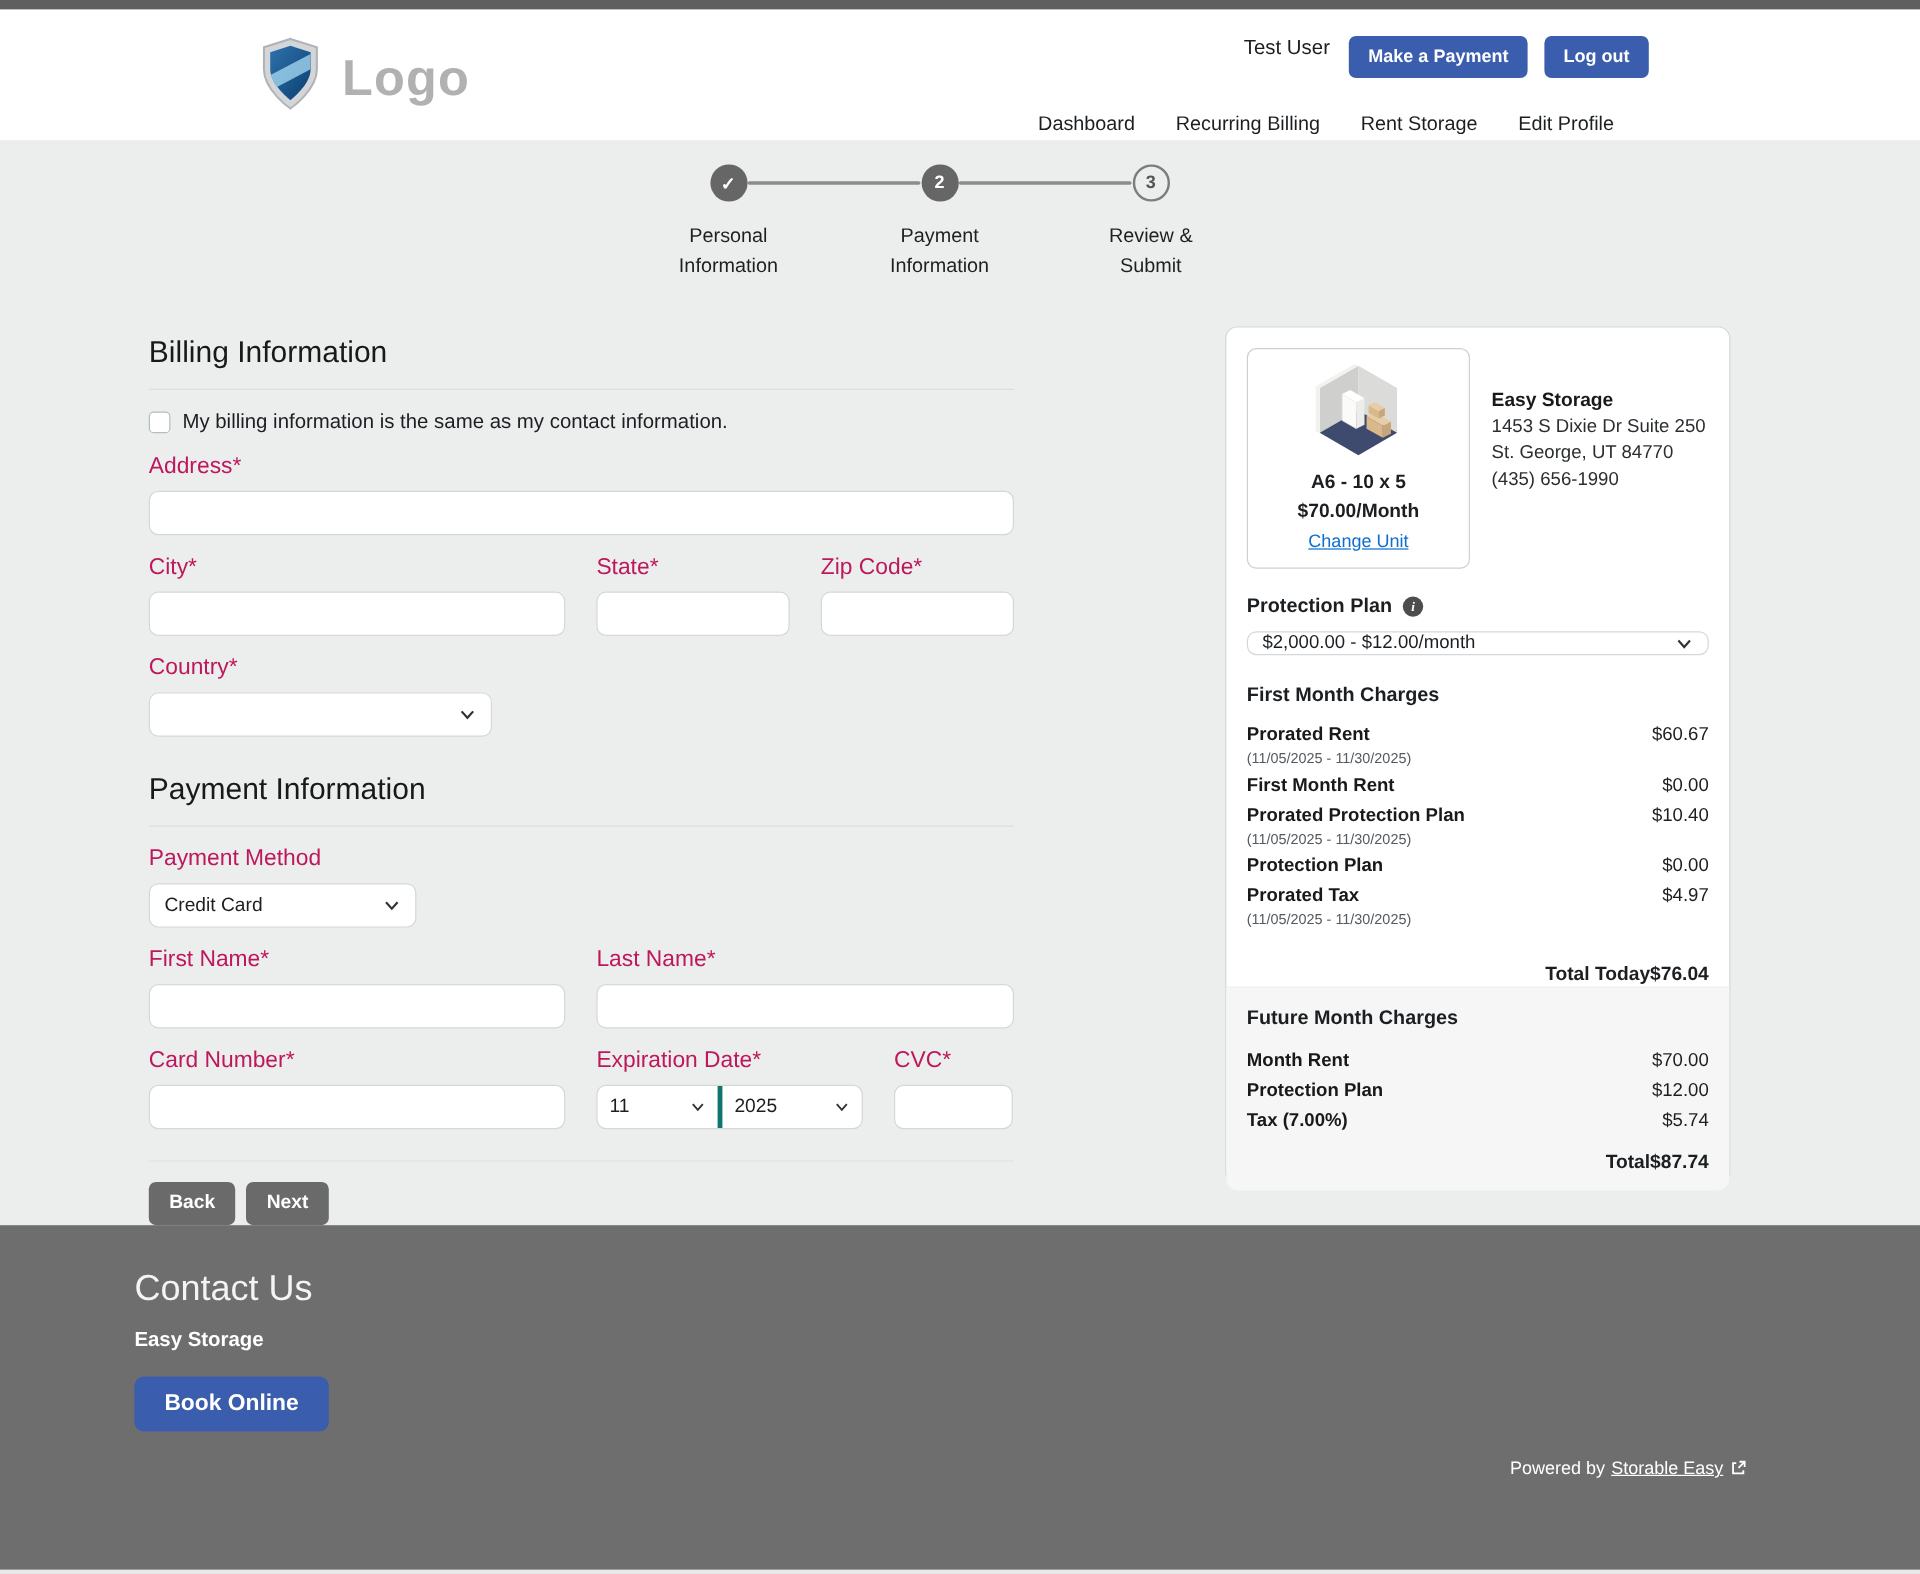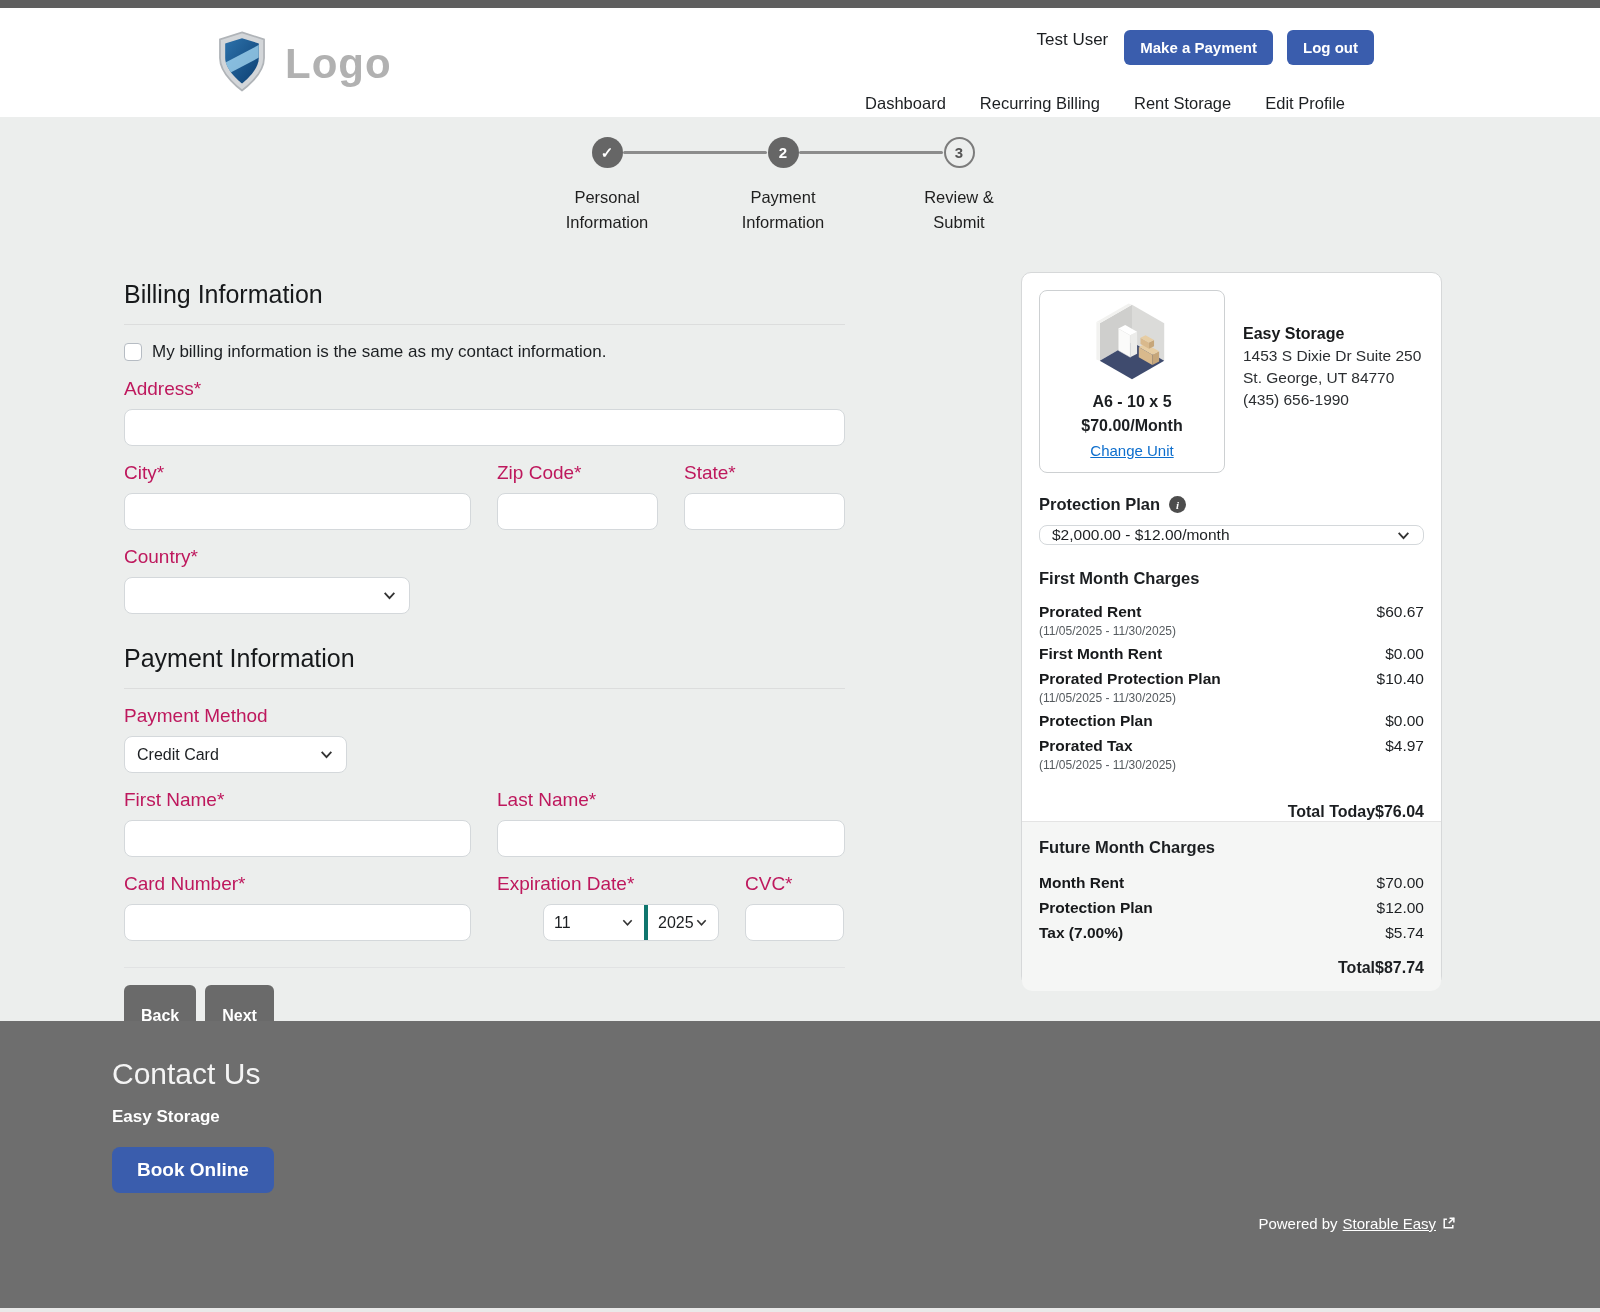--- a/index.html
+++ b/index.html
@@ -42,26 +42,26 @@
   .f-label { display:block; font-size:19px; font-weight:normal; color:#be185d; margin:16px 0 9px; }
   .input { width:100%; height:37px; background:#ffffff; border:1px solid #d4d8db; border-radius:8px; padding:0 12px; font-size:16px; font-family:inherit; color:#1c1f22; }
   .row3 { display:grid; grid-template-columns:347px 161px 161px; column-gap:26px; }
   .rowpay { display:grid; grid-template-columns:347px 222px 99px; column-gap:26px; }
   .row2 { display:grid; grid-template-columns:347px 348px; column-gap:26px; }
   .select { height:37px; background:#ffffff; border:1px solid #d4d8db; border-radius:8px; display:flex; align-items:center; justify-content:space-between; padding:0 12px; font-size:16px; cursor:pointer; }
   .select-value { white-space:nowrap; }
   .chev { flex:0 0 auto; }
   .country-select { width:286px; }
   .method-select { width:223px; }
-  .exp-group { display:flex; height:37px; background:#ffffff; border:1px solid #d4d8db; border-radius:8px; overflow:hidden;margin-left:46px; }
+  .exp-group { display:flex; height:37px; background:#ffffff; border:1px solid #d4d8db; border-radius:8px; overflow:hidden; }
   .exp-part { flex:1; display:flex; align-items:center; justify-content:space-between; padding:0 10px; font-size:16px; cursor:pointer; }
   .exp-part + .exp-part { border-left:4px solid #0f766e; }
   .payment-title { margin-top:30px; }
   .form-actions { margin-top:26px; border-top:1px solid #e1e2e3; padding-top:17px; display:flex; gap:9px; }
-  .btn-gray { background:#6a6a6a; color:#ffffff; font-weight:bold; font-size:16px; border:none; border-radius:6px; padding:22px 17px; cursor:pointer; font-family:inherit; }
+  .btn-gray { background:#6a6a6a; color:#ffffff; font-weight:bold; font-size:16px; border:none; border-radius:6px; padding:9px 17px; cursor:pointer; font-family:inherit; }
 
   
   .summary-card { position:absolute; left:1021px; top:155px; width:421px; height:714px; background:#ffffff; border:1px solid #d6d8d9; border-radius:10px; padding:17px 17px 0; display:flex; flex-direction:column; }
   .unit-row { display:flex; gap:18px; }
   .unit-box { width:186px; border:1px solid #cdd0d2; border-radius:8px; padding:12px 8px 12px; text-align:center; }
   .unit-name { font-size:16px; font-weight:bold; margin-top:8px; }
   .unit-price { font-size:16px; font-weight:bold; margin-top:6px; }
   .link { color:#0d6ecd; text-decoration:underline; font-size:15px; cursor:pointer; }
   .unit-link { display:inline-block; margin-top:7px; }
   .facility { margin-top:33px; font-size:15.5px; line-height:22px; color:#2b2e31; }
@@ -173,25 +173,25 @@
 
       <label class="f-label">Address*</label>
       <input class="input" style="">
 
       <div class="row3">
         <div>
           <label class="f-label">City*</label>
           <input class="input" style="">
         </div>
         <div>
+          <label class="f-label">State*</label>
+          <input class="input" style="">
+        </div>
+        <div>
           <label class="f-label">Zip Code*</label>
-          <input class="input" style="">
-        </div>
-        <div>
-          <label class="f-label">State*</label>
           <input class="input" style="">
         </div>
       </div>
 
       <label class="f-label">Country*</label>
       <div class="select country-select">
         <span class="select-value"></span>
         <svg class="chev" width="15" height="15" viewBox="0 0 14 14">
             <polyline points="2.5,4.5 7,9.5 11.5,4.5" fill="none" stroke="#333" stroke-width="1.7"></polyline>
           </svg>

